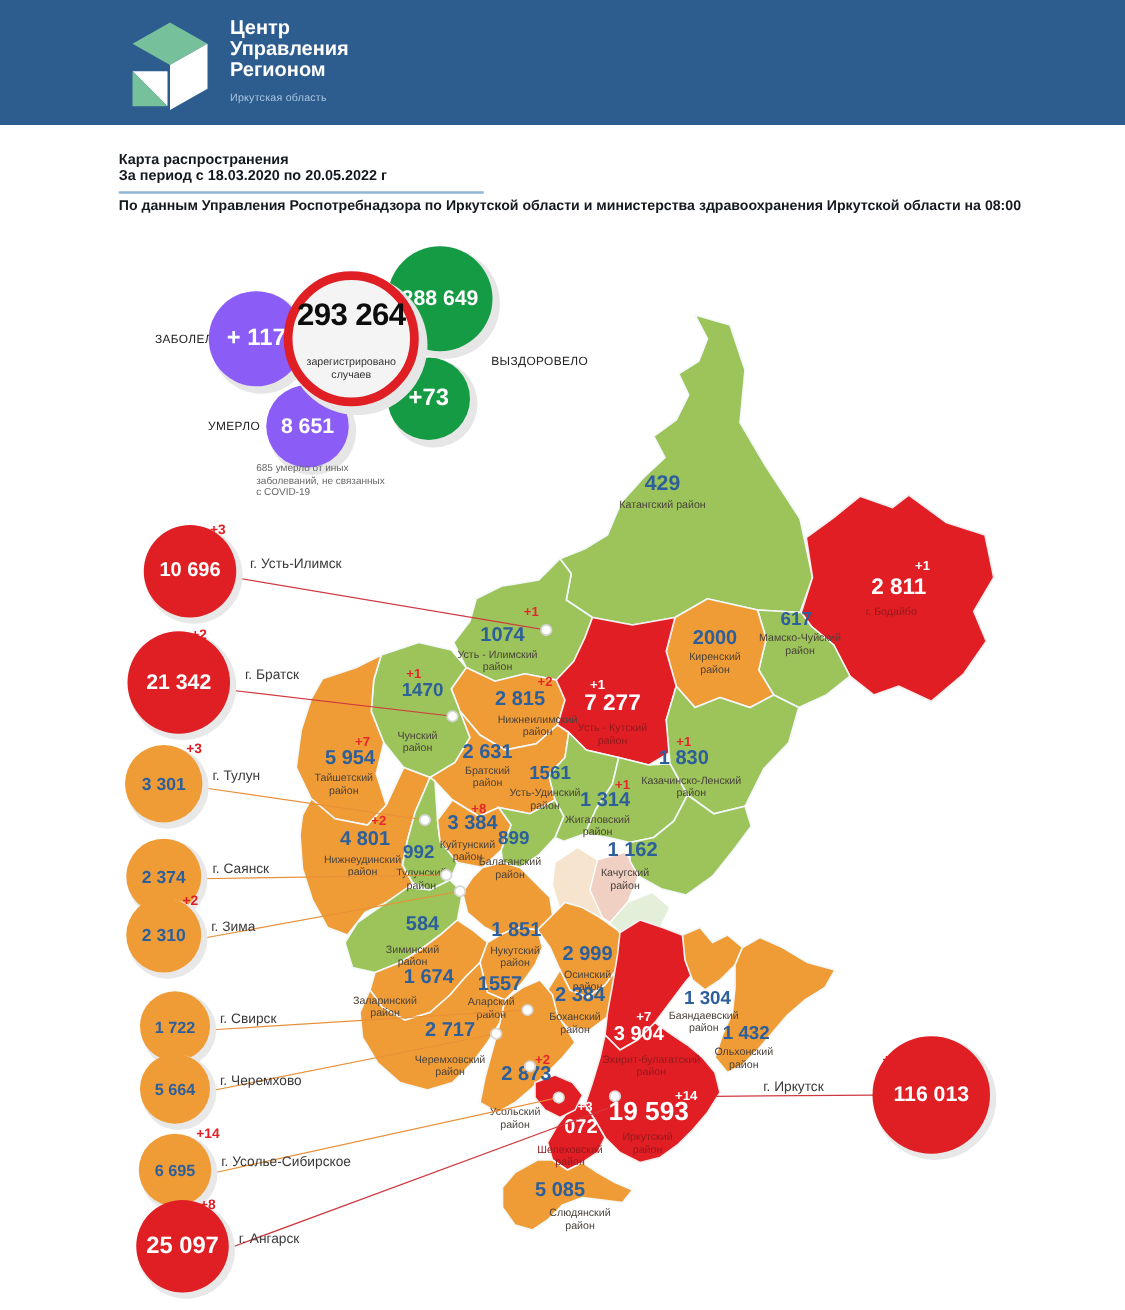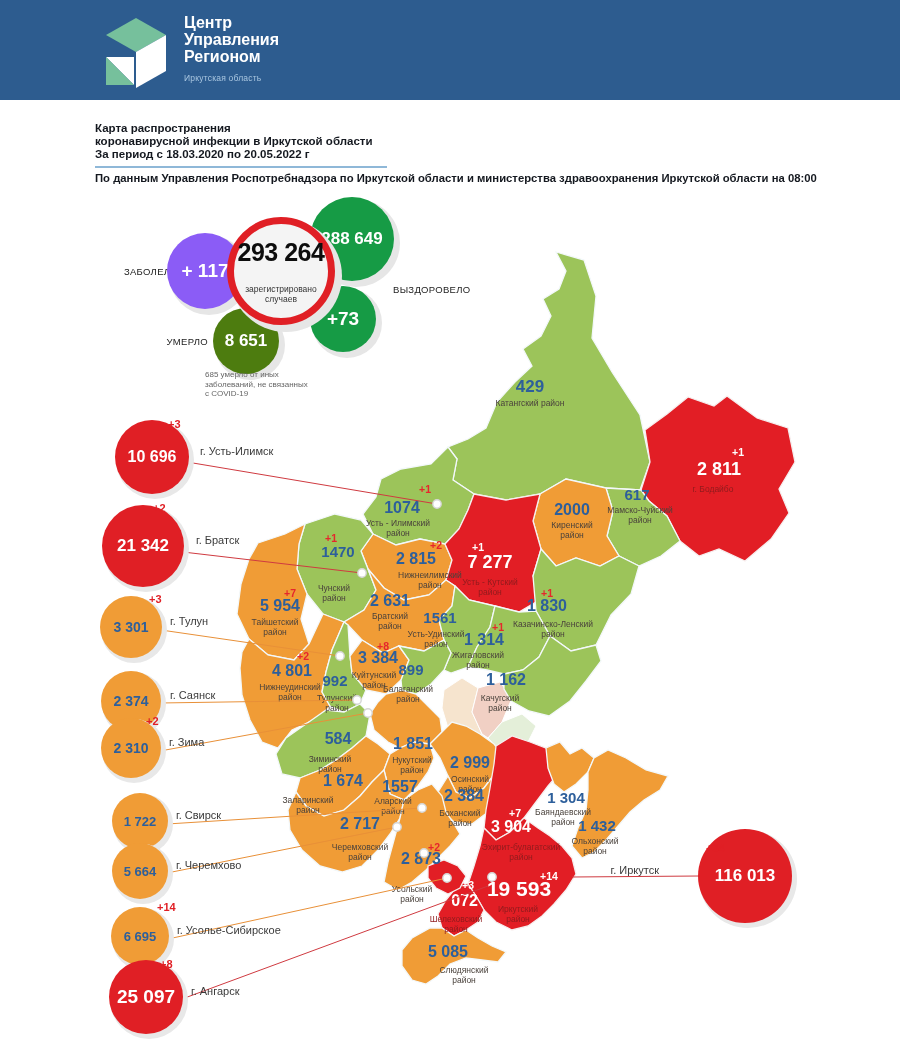--- a/index.html
+++ b/index.html
@@ -17,21 +17,21 @@
   
   .titleblock{position:absolute;left:95px;top:122px;width:740px;color:#14181f;}
   .title-line{font-size:11.5px;font-weight:700;line-height:13px;}
   .title-rule{width:292px;border-bottom:2px solid #8fb8d8;margin-top:5px;}
   .source-line{font-size:11.3px;font-weight:700;margin-top:4px;color:#14181f;}
   
   .bubble{position:absolute;border-radius:50%;display:flex;flex-direction:column;align-items:center;
           justify-content:center;font-weight:700;box-shadow:4px 4px 0 2px #e6e6e6;text-align:center;}
   .bubble.red{background:#8b5cf6;color:#fff;}
   .bubble.green{background:#169b45;color:#fff;}
-  .bubble.black{background:#4d7c0f;color:#fff;}
+  .bubble.black{background:#8b5cf6;color:#fff;}
   .sick-bubble{left:167px;top:233px;width:76px;height:76px;font-size:19px;}
   .recovered-bubble{left:310px;top:197px;width:84px;height:84px;font-size:17px;}
   .recovered-delta-bubble{left:310px;top:286px;width:66px;height:66px;font-size:19px;}
   .died-bubble{left:213px;top:308px;width:66px;height:66px;font-size:17px;}
   .main-bubble{left:227px;top:217px;width:94px;height:94px;background:#f4f4f4;border:7px solid #e01f25;
                box-shadow:5px 5px 0 2px #e6e6e6;}
   .main-value{font-size:25px;color:#0d0d0d;letter-spacing:-.5px;}
   .main-sub{font-size:8.5px;color:#333;font-weight:400;width:82px;line-height:9.5px;margin-top:18px;}
   .stat-label{position:absolute;font-size:9.5px;color:#222;letter-spacing:.3px;}
   .sick-label{left:110px;top:266px;width:68px;text-align:right;}
@@ -67,21 +67,20 @@
       <div>Центр</div>
       <div>Управления</div>
       <div>Регионом</div>
       <div class="logo-sub">Иркутская область</div>
     </div>
   </div>
 </div>
 
 <div class="titleblock">
   <div class="title-line">Карта распространения</div>
-  <div class="title-line">коронавирусной инфекции в Иркутской области</div>
   <div class="title-line">За период с 18.03.2020 по 20.05.2022 г</div>
   <div class="title-rule"></div>
   <div class="source-line">По данным Управления Роспотребнадзора по Иркутской области и министерства здравоохранения Иркутской области на 08:00</div>
 </div>
 
 <svg id="map-svg" width="900" height="1048" viewBox="0 0 900 1048">
     <polygon points="444,690 462,678 478,688 472,712 482,734 462,748 448,728 442,708" fill="#f6e4ce" stroke="#ffffff" stroke-width="1"></polygon>
     <polygon points="478,688 500,682 512,698 502,722 488,738 482,734 472,712" fill="#f1d0c4" stroke="#ffffff" stroke-width="1"></polygon>
     <polygon points="502,722 522,714 536,726 526,746 508,756 496,746 488,738" fill="#e4efd9" stroke="#ffffff" stroke-width="1"></polygon>
     <path d="M 390,588 Q 402,608 396,628 Q 390,646 402,660" fill="none" stroke="#b5d8e6" stroke-width="4.5" stroke-linecap="round"></path>

